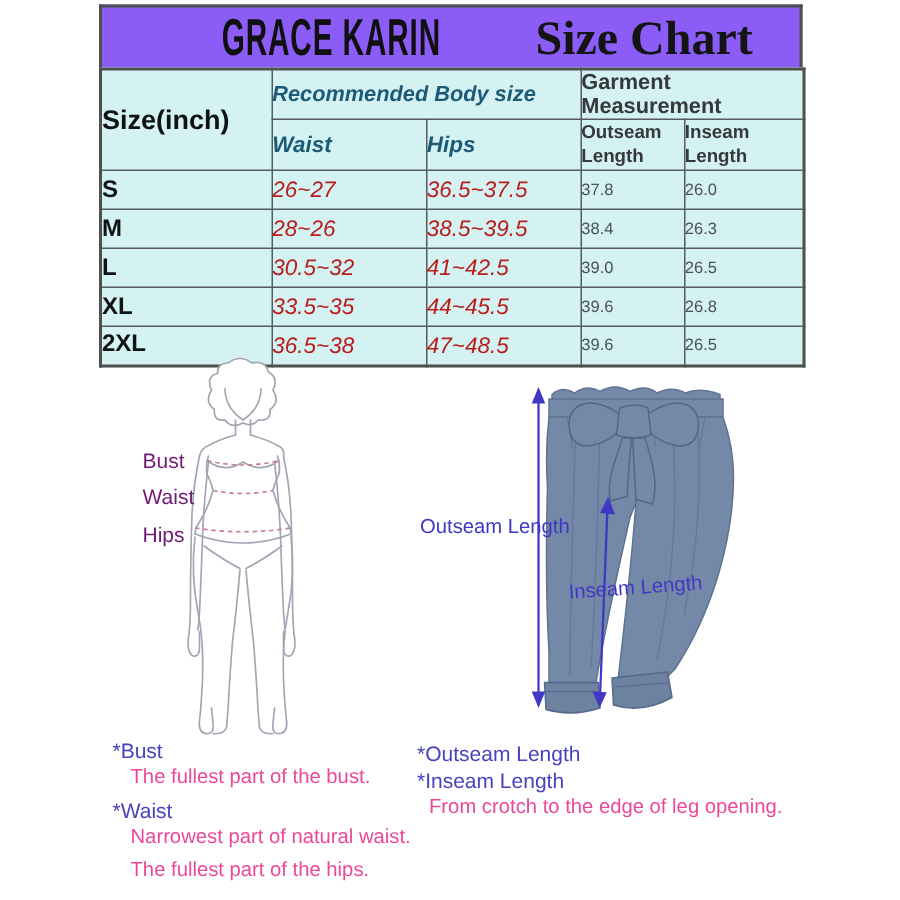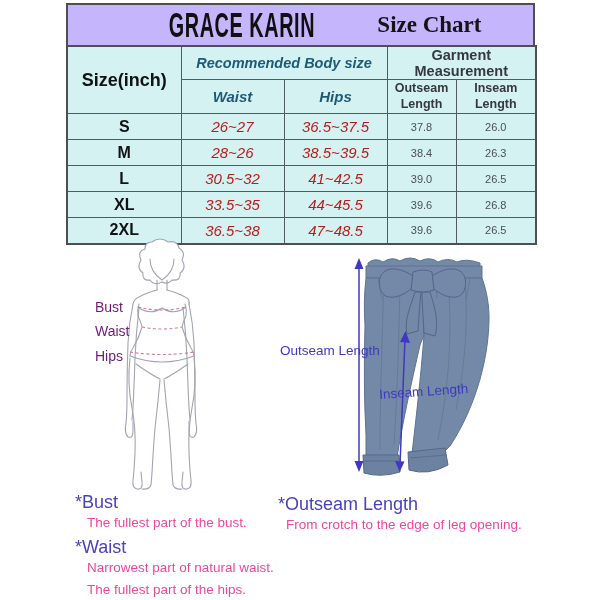--- a/index.html
+++ b/index.html
@@ -1,52 +1,52 @@
 <!DOCTYPE html>
 <html><head>
 <meta charset="utf-8">
 <style>
   * { margin:0; padding:0; box-sizing:border-box; }
   html,body { width:600px; height:600px; background:#ffffff; overflow:hidden;
               font-family:"Liberation Sans", sans-serif; position:relative; }
 
   .sheet { position:absolute; left:66px; top:3px; width:469px; }
 
-  .title-bar { height:42px; background:#c4b5fd; border:2px solid #4f4f4f; border-bottom:none;
+  .title-bar { height:42px; background:#8b5cf6; border:2px solid #4f4f4f; border-bottom:none;
                display:flex; align-items:center; justify-content:center; gap:14px; }
   .brand { display:inline-block; font-size:33px; font-weight:bold; color:#101010;
            transform:scaleX(0.60) scaleY(1.05); transform-origin:center; letter-spacing:1px;
            white-space:nowrap; }
-  .subtitle { font-family:"Liberation Serif", serif; font-size:23px; font-weight:600;
+  .subtitle { font-family:"Liberation Serif", serif; font-size:32px; font-weight:600;
               color:#141414; white-space:nowrap; }
 
   table.size-table { width:469px; border-collapse:collapse; table-layout:fixed;
                      background:#d5f2f2; border:2px solid #4f4f4f; }
-  table.size-table td, table.size-table th { border:1px solid #555a5e; text-align:center;
+  table.size-table td, table.size-table th { border:1px solid #555a5e; text-align:left;
                      vertical-align:middle; padding:0; }
   .col-size { width:114px; } .col-waist { width:103px; } .col-hips { width:103px; }
   .col-outseam { width:69px; } .col-inseam { width:80px; }
 
   .h-group { height:29px; font-size:14.5px; font-weight:bold; }
   .h-sub { height:34px; }
   .navy-i { color:#1c5a78; font-style:italic; font-weight:bold; }
   .dark-h { color:#35393d; font-weight:bold; }
   .h-sub .small { font-size:12.5px; line-height:1.25; }
   .size-cell { font-size:16px; font-weight:bold; color:#101214; }
   .val-i { font-size:15px; font-style:italic; color:#b91c1c; }
   .val { font-size:11px; color:#4a5054; }
   tr.data-row { height:26px; }
   .size-head { font-size:18px; font-weight:bold; color:#101214; }
 
   .fig-label { position:absolute; font-size:14px; color:#701a75; }
   .blue-label { position:absolute; font-size:13.5px; color:#4038c4; white-space:nowrap; }
 
   .notes-left  { position:absolute; left:75px;  top:492px; width:215px; }
   .notes-right { position:absolute; left:278px; top:494px; width:300px; }
-  .note-term { font-size:18px; color:#4a42bd; margin-bottom:2px; }
+  .note-term { font-size:14px; color:#4a42bd; margin-bottom:2px; }
   .note-desc { font-size:13.5px; color:#ec4899; margin-left:12px; margin-bottom:6px; line-height:1.2; }
   .notes-right .note-desc { margin-left:8px; margin-bottom:20px; }
 
   svg { position:absolute; display:block; }
 </style>
 </head>
 <body>
 
 <div class="sheet">
   <div class="title-bar">
@@ -191,14 +191,15 @@
 <div class="notes-left">
   <div class="note-term">*Bust</div>
   <div class="note-desc">The fullest part of the bust.</div>
   <div class="note-term">*Waist</div>
   <div class="note-desc">Narrowest part of natural waist.</div>
   <div class="note-desc">The fullest part of the hips.</div>
 </div>
 
 <div class="notes-right">
   <div class="note-term">*Outseam Length</div>
+  <div class="note-term">*Inseam Length</div>
   <div class="note-desc">From crotch to the edge of leg opening.</div>
 </div>
 
 </body></html>

